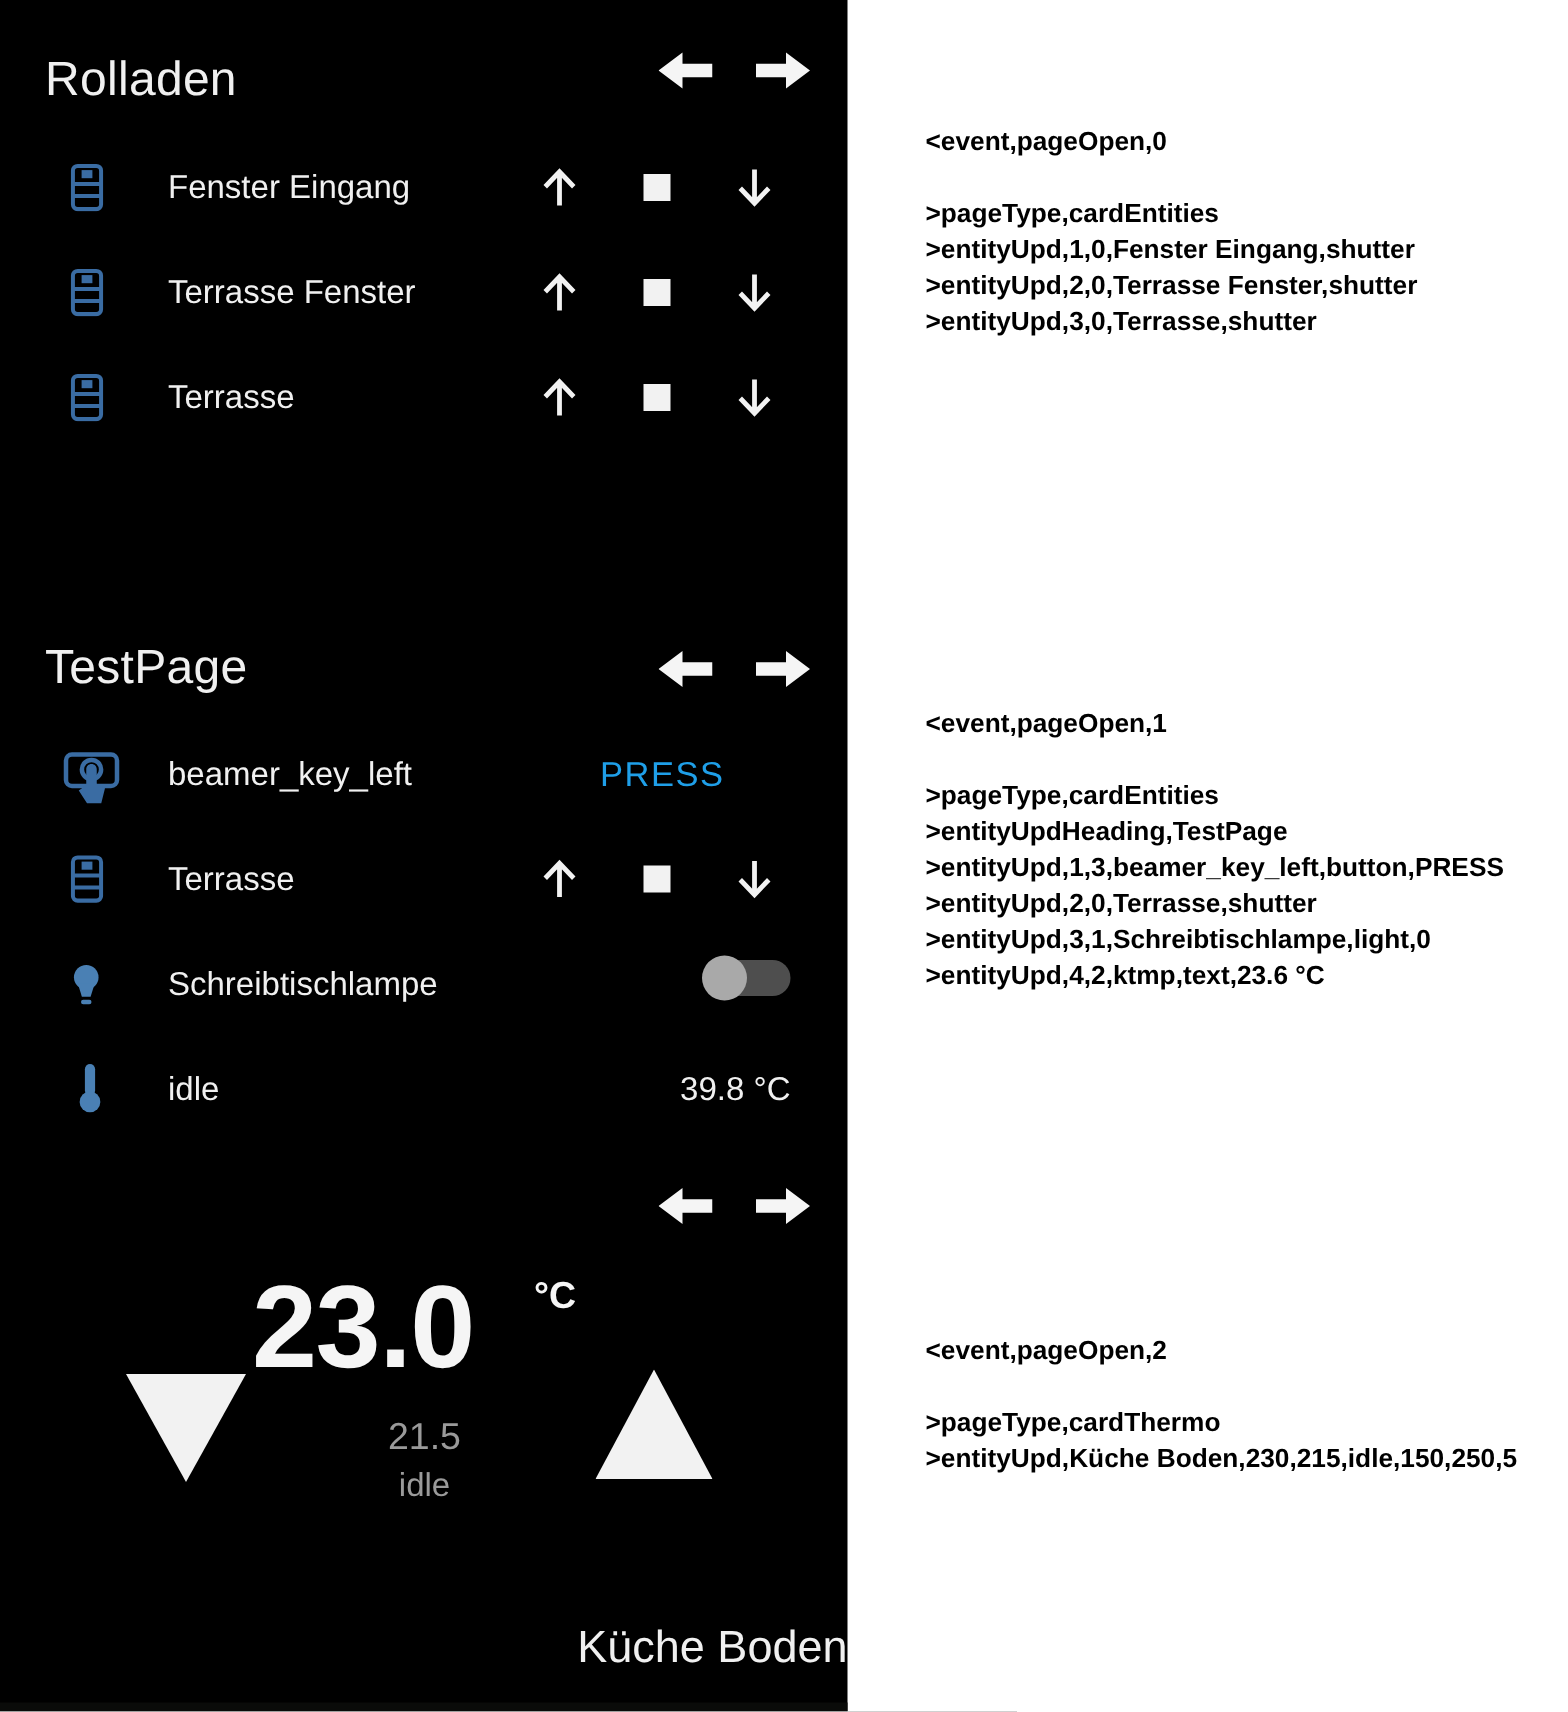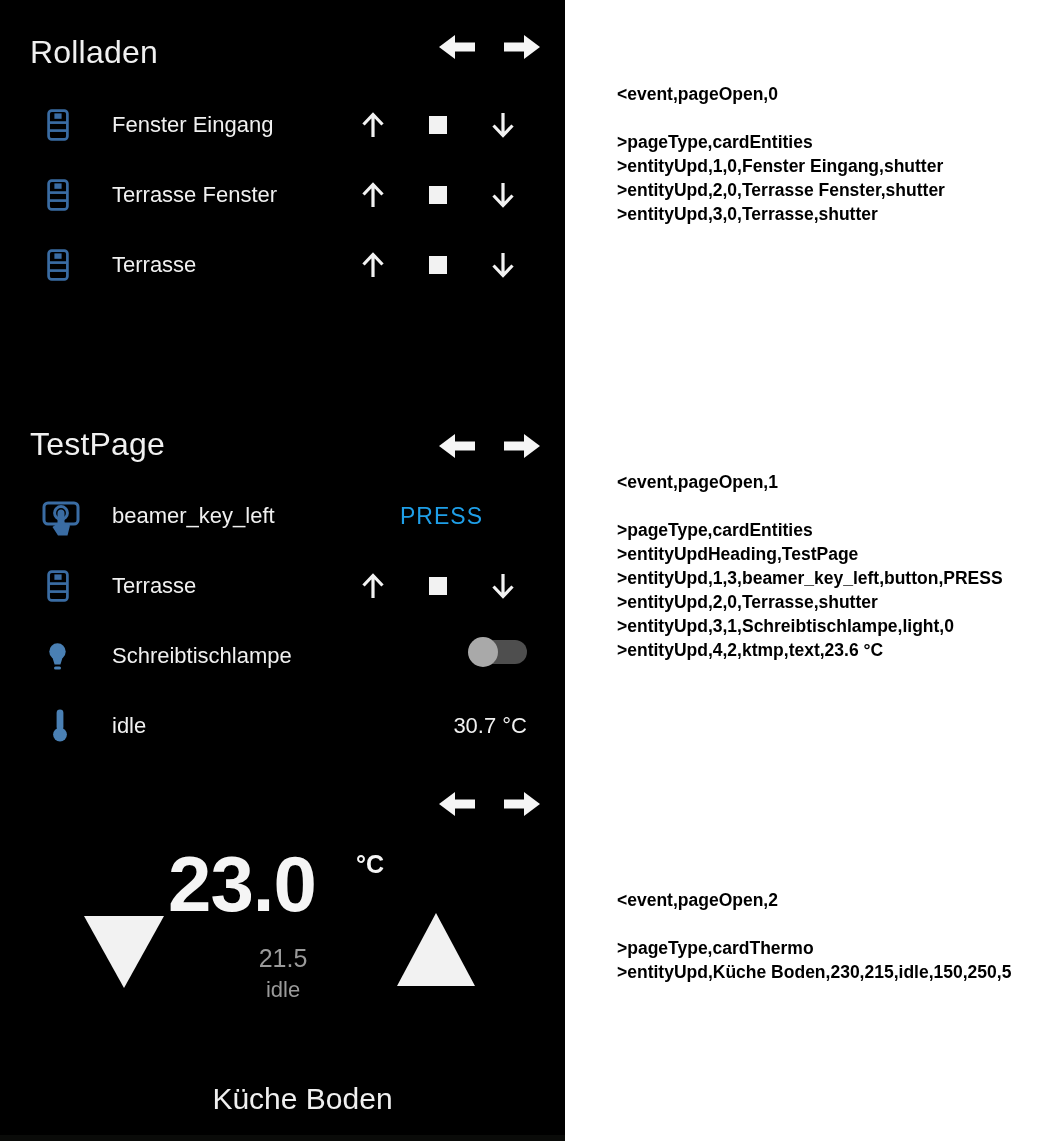--- a/index.html
+++ b/index.html
@@ -26,21 +26,21 @@
   .toggle{position:absolute;left:470px;top:19px;width:57px;height:24px;border-radius:12px;cursor:pointer;}
   .toggle .knob{position:absolute;left:-2px;top:-3px;width:30px;height:30px;border-radius:50%;}
   
   .thermo-current{position:absolute;left:168px;top:845px;width:210px;text-align:left;
                   font-size:78px;font-weight:700;color:#f5f5f5;letter-spacing:-1px;line-height:1;}
   .thermo-unit{position:absolute;left:356px;top:850px;font-size:25px;font-weight:700;color:#f5f5f5;}
   .tri-btn{position:absolute;background:none;border:0;padding:0;cursor:pointer;}
   .tri-btn svg{display:block;}
   .thermo-set{position:absolute;left:183px;top:944px;width:200px;text-align:center;font-size:25px;color:#9a9a9a;}
   .thermo-state{position:absolute;left:183px;top:977px;width:200px;text-align:center;font-size:22px;color:#9a9a9a;}
-  .thermo-name{position:absolute;left:0;top:1082px;width:565px;text-align:center;font-size:30px;color:#f0f0f0;margin-left:20px;}
+  .thermo-name{position:absolute;left:0;top:1082px;width:565px;text-align:right;font-size:30px;color:#f0f0f0;}
   .panel-bottom-edge{position:absolute;left:0;bottom:0;width:565px;height:6px;background:#0a0b09;}
   
   .log{position:absolute;left:617px;top:0;width:420px;color:#000;}
   .log-block{position:absolute;left:0;}
   .log-line{font-size:17.5px;font-weight:700;line-height:24px;white-space:nowrap;
             font-family:"Liberation Sans",sans-serif;}
   .log-line.first{margin-bottom:24px;}
 </style>
 </head>
 <body>
@@ -206,21 +206,21 @@
       <div class="toggle" style="background:#4e4e4e">
         <div class="knob" style="background:#a9a9a9"></div>
       </div>
     </div>
 
     <div class="row" style="top:691px">
       <svg class="icon" style="left:52px;top:17px" width="16" height="34">
           <use href="#i-thermo"></use>
         </svg>
       <span class="label">idle</span>
-      <span class="value-text">30.7 °C</span>
+      <span class="value-text">39.8 °C</span>
     </div>
 
     <button class="nav-btn" style="left:439px;top:790px">
       <svg>
           <use href="#i-nav-left"></use>
         </svg>
     </button>
     <button class="nav-btn" style="left:504px;top:790px">
       <svg>
           <use href="#i-nav-right"></use>

